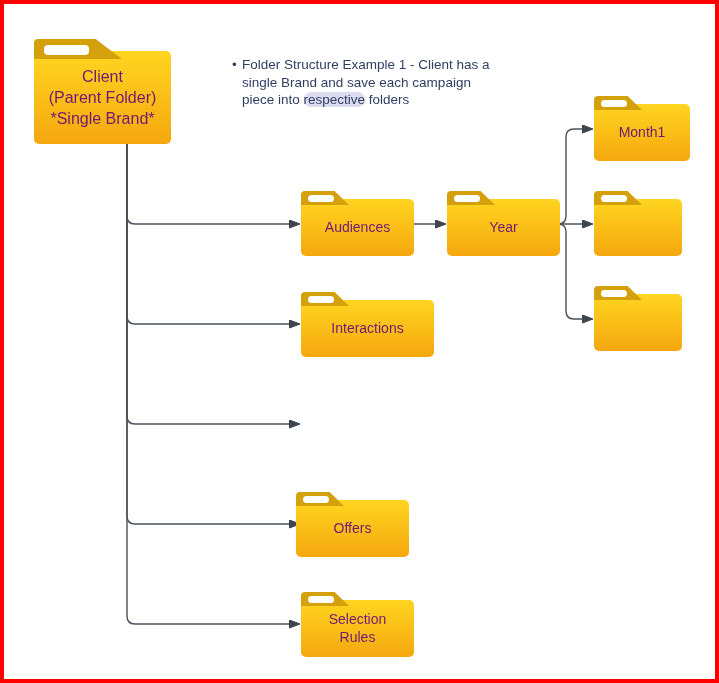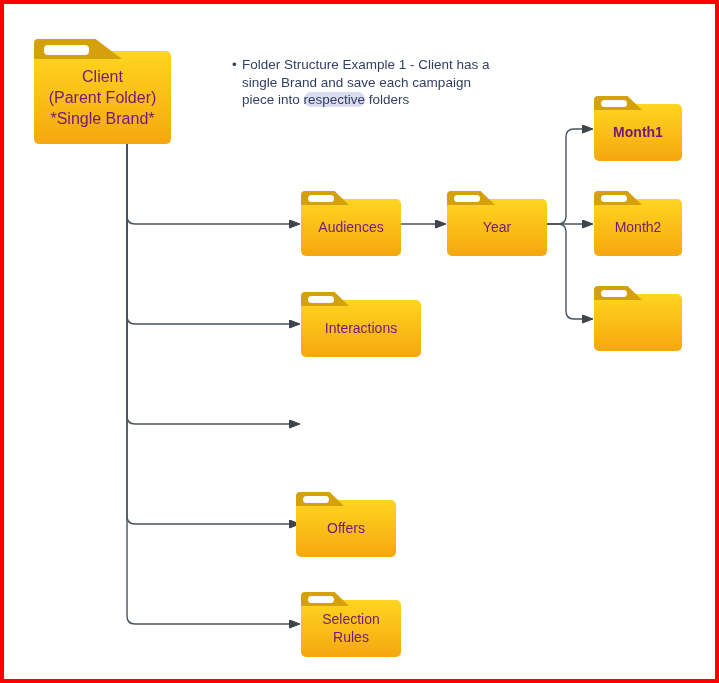--- a/index.html
+++ b/index.html
@@ -33,41 +33,41 @@
     border-radius:4px;
   }
   .folder-label{
     position:absolute;left:0;right:0;
     text-align:center;
     color:#701a75;
     white-space:pre-line;
     line-height:1.25;
   }
   
-  .folder.small{width:100px;height:65px;}
+  .folder.small{width:113px;height:65px;}
   .folder.small .folder-body{top:8px;}
   .folder.small .folder-tab{width:48px;height:14px;}
   .folder.small .folder-slot{left:7px;top:4px;width:26px;height:7px;}
   .folder.small .folder-label{top:8px;bottom:0;display:flex;align-items:center;justify-content:center;font-size:14px;}
   
   .folder.big{width:137px;height:105px;}
   .folder.big .folder-body{top:12px;}
   .folder.big .folder-tab{width:88px;height:20px;}
   .folder.big .folder-slot{left:10px;top:6px;width:45px;height:10px;}
   .folder.big .folder-label{top:14px;bottom:0;display:flex;align-items:center;justify-content:center;font-size:16px;line-height:1.3;}
 
   
   #f-client{left:30px;top:35px;}
   #f-audiences{left:297px;top:187px;}
   #f-interactions{left:297px;top:288px;padding-left:20px;}
   #f-exports{left:297px;top:388px;}
   #f-offers{left:292px;top:488px;}
   #f-selection{left:297px;top:588px;}
   #f-year{left:443px;top:187px;}
-  #f-month1{left:590px;top:92px;width:88px;font-weight:bold;}
+  #f-month1{left:590px;top:92px;width:96px;}
   #f-month2{left:590px;top:187px;width:88px;}
   #f-month3{left:590px;top:282px;width:88px;}
 
   
   .note{
     position:absolute;left:228px;top:52px;width:268px;
     display:flex;
     color:#2f3e62;
     font-size:13.5px;line-height:17.5px;
   }
@@ -153,21 +153,20 @@
     <div class="folder-body"></div>
     <div class="folder-tab"></div>
     <div class="folder-slot"></div>
     <div class="folder-label">Month1</div>
   </div>
 
   <div class="folder small" id="f-month2">
     <div class="folder-body"></div>
     <div class="folder-tab"></div>
     <div class="folder-slot"></div>
-    <div class="folder-label">Month2</div>
   </div>
 
   <div class="folder small" id="f-month3">
     <div class="folder-body"></div>
     <div class="folder-tab"></div>
     <div class="folder-slot"></div>
   </div>
 
 </div>
 

